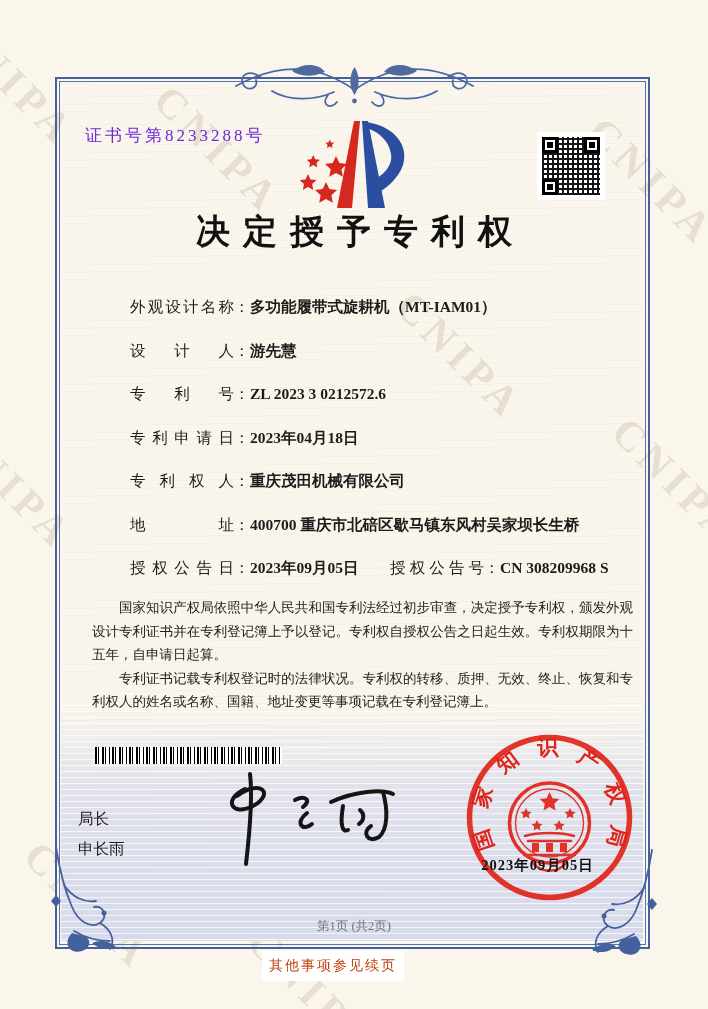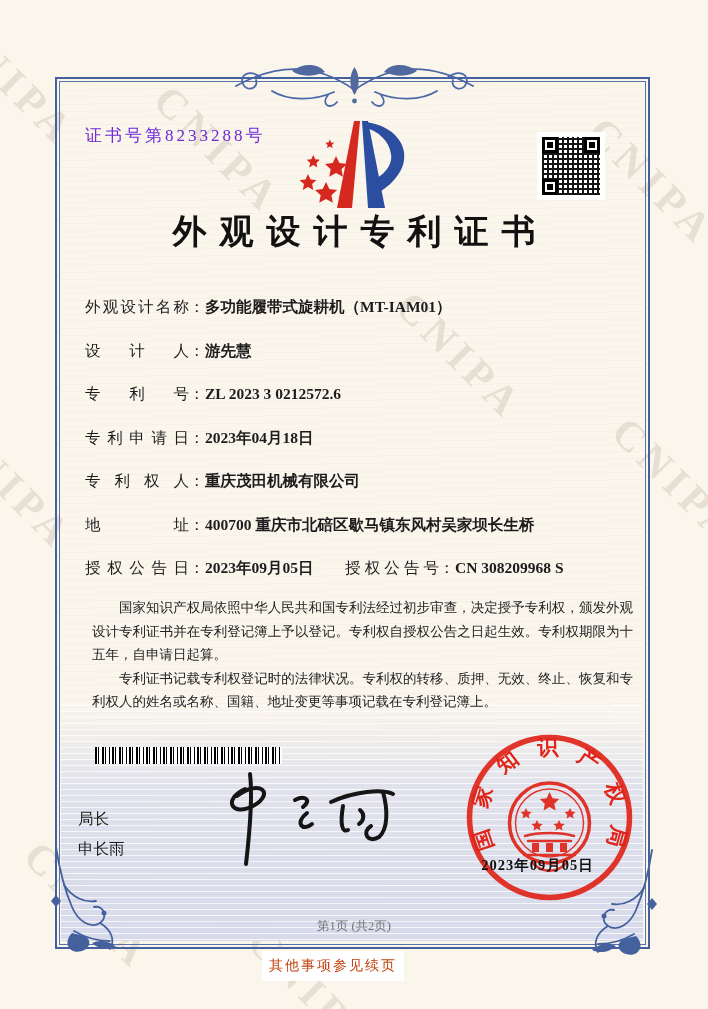--- a/index.html
+++ b/index.html
@@ -41,21 +41,21 @@
   .finder{position:absolute;width:10px;height:10px;border:3px solid #000;background:#fff;}
   .finder div{position:absolute;left:2px;top:2px;width:6px;height:6px;background:#000;}
   .f-tl{left:5px;top:5px;} .f-tr{right:5px;top:5px;} .f-bl{left:5px;bottom:5px;}
 
   .title{position:absolute;left:0;width:708px;top:209px;z-index:4;text-align:center;
       font-size:34px;font-weight:bold;color:#111;letter-spacing:13px;text-indent:13px;}
 
   
   .fields{position:absolute;left:85px;top:297px;width:545px;z-index:4;
       display:flex;flex-direction:column;gap:23.5px;}
-  .field-row{display:flex;align-items:baseline;height:20px;font-size:15.5px;color:#1c1c1c;position:relative;}
+  .field-row{display:flex;align-items:baseline;height:20px;font-size:15.5px;color:#1c1c1c;position:relative;margin-left:45px;}
   .f-label{display:inline-block;width:104px;text-align:justify;text-align-last:justify;}
   .f-colon{display:inline-block;width:16px;}
   .f-value{white-space:nowrap;font-weight:bold;}
   .pair2{position:absolute;left:260px;top:0;display:flex;align-items:baseline;}
   .pair2 .f-label{width:94px;}
 
   
   .paras{position:absolute;left:85px;top:596px;width:541px;z-index:4;font-size:13.5px;
       line-height:23.6px;color:#222;text-align:justify;margin-left:7px;}
   .paras p{margin:0;text-indent:2em;}
@@ -169,21 +169,21 @@
         <div></div>
       </div>
     <div class="finder f-tr">
         <div></div>
       </div>
     <div class="finder f-bl">
         <div></div>
       </div>
   </div>
 
-  <div class="title">外观设计专利证书</div>
+  <div class="title">决定授予专利权</div>
 
   <div class="fields">
     <div class="field-row">
       <span class="f-label">外观设计名称</span>
         <span class="f-colon">：</span>
         <span class="f-value">多功能履带式旋耕机（MT-IAM01）</span>
     </div>
     <div class="field-row">
       <span class="f-label">设计人</span>
         <span class="f-colon">：</span>

